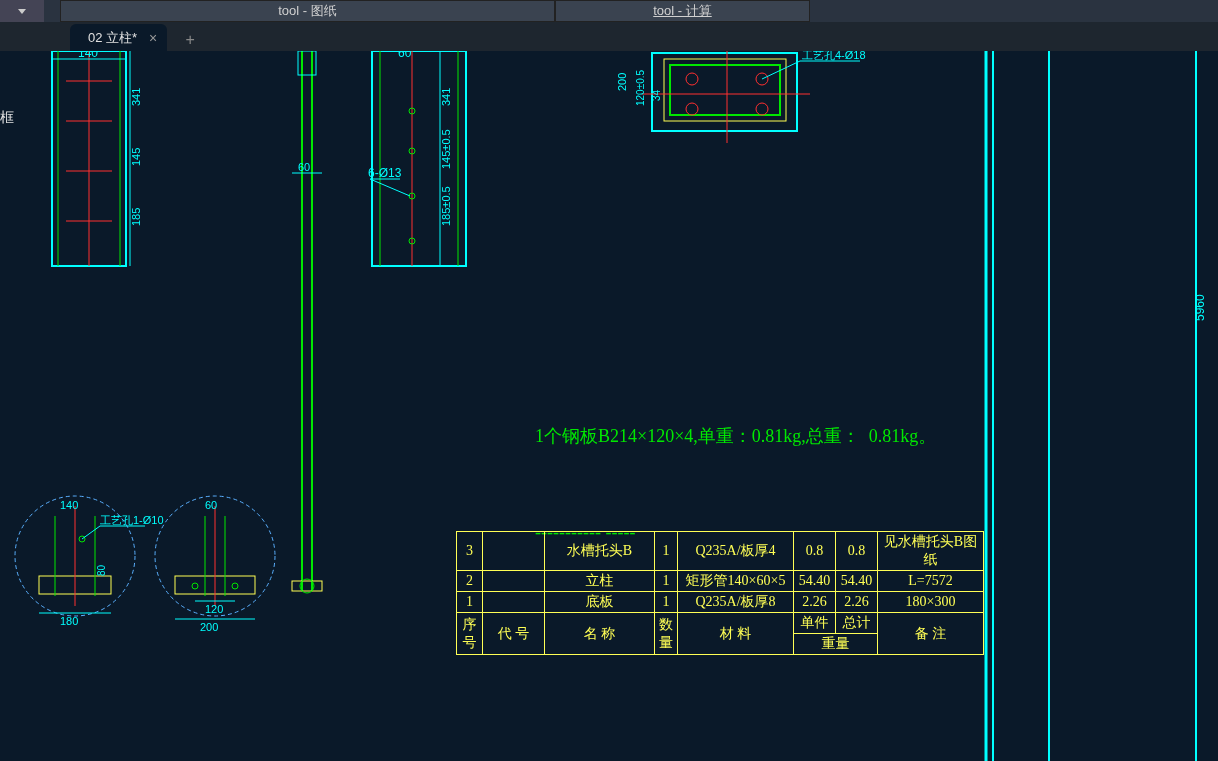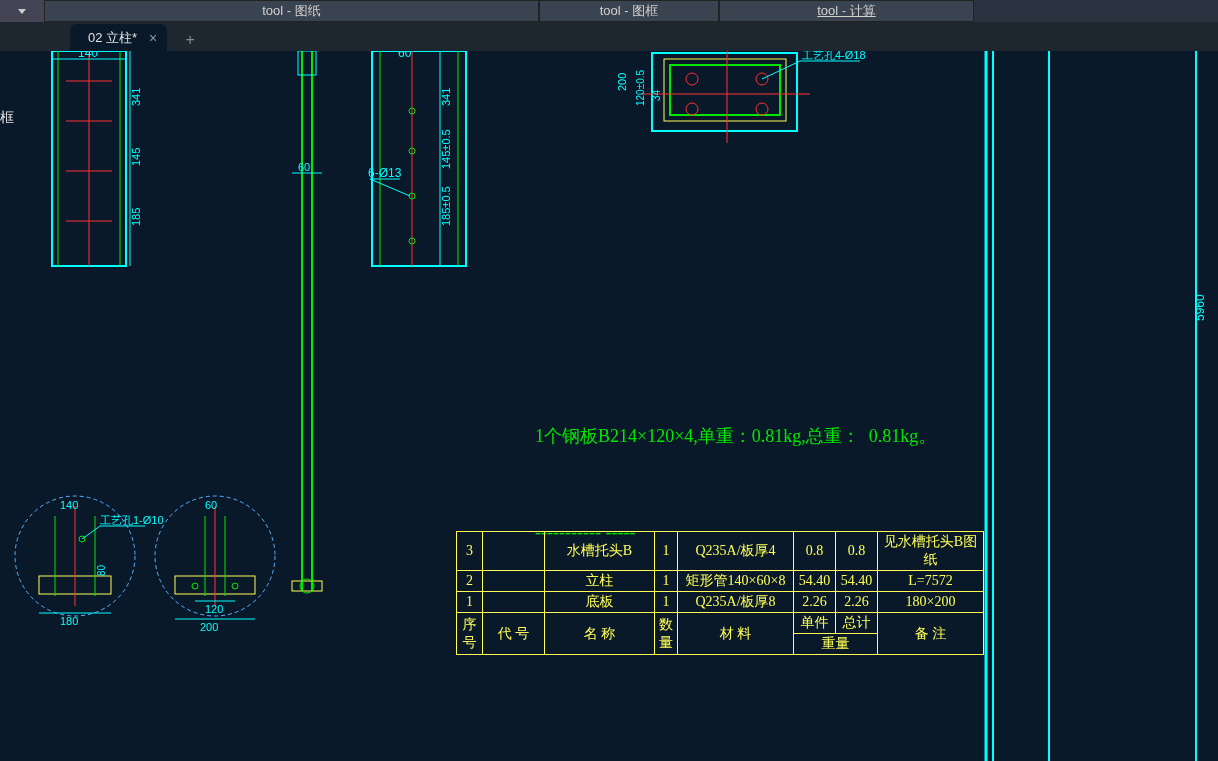--- a/index.html
+++ b/index.html
@@ -22,21 +22,21 @@
     width: 44px; background: #445; display:flex; align-items:center; justify-content:center;
     color:#ccc;font-size:10px;
   }
   .dd-handle .tri { width:0;height:0;border-left:4px solid transparent;border-right:4px solid transparent;border-top:5px solid #ccc;}
   .tool-btn {
     flex: 0 0 auto; min-width: 180px; padding: 0 30px;
     background: #3a4350; border:1px solid #222;
     display:flex;align-items:center;justify-content:center;
     font-size: 13px; color:#d0d0d0;
   }
-  .tool-btn.w1 { width: 495px;}
+  .tool-btn.w1 { width: 495px; margin-left: 16px;}
   .tool-btn.w2 { width: 178px;}
   .tool-btn.w3 { width: 255px; text-decoration: underline;}
   
   .tab-bar {
     position:absolute; top:22px; left:0; width:100%; height:29px;
     background:#1e262f; display:flex; align-items:flex-end;
   }
   .tab {
     position:relative;
     height: 27px; padding: 0 30px 0 18px;
@@ -79,21 +79,20 @@
   .bom .hdr td { height:20px; }
 </style>
 </head>
 <body>
 
 <div class="top-toolbar">
   <div class="dd-handle">
       <div class="tri"></div>
     </div>
   <div class="tool-btn w1">tool - 图纸</div>
-  <div class="tool-btn w2">tool - 图框</div>
   <div class="tool-btn w3">tool - 计算</div>
 </div>
 
 <div class="tab-bar">
   <div class="tab">
     <span>02 立柱*</span>
     <span class="close">×</span>
   </div>
   <div class="new-tab">+</div>
 </div>
@@ -223,34 +222,34 @@
       <td style="width:116px">Q235A/板厚4</td>
       <td style="width:42px">0.8</td>
       <td style="width:42px">0.8</td>
       <td style="width:106px">见水槽托头B图纸</td>
     </tr>
     <tr>
       <td>2</td>
       <td></td>
       <td>立柱</td>
       <td>1</td>
-      <td>矩形管140×60×8</td>
+      <td>矩形管140×60×5</td>
       <td>54.40</td>
       <td>54.40</td>
       <td>L=7572</td>
     </tr>
     <tr>
       <td>1</td>
       <td></td>
       <td>底板</td>
       <td>1</td>
       <td>Q235A/板厚8</td>
       <td>2.26</td>
       <td>2.26</td>
-      <td>180×200</td>
+      <td>180×300</td>
     </tr>
     <tr class="hdr">
       <td rowspan="2">序号</td>
       <td rowspan="2">代  号</td>
       <td rowspan="2">名    称</td>
       <td rowspan="2">数量</td>
       <td rowspan="2">材    料</td>
       <td>单件</td>
       <td>总计</td>
       <td rowspan="2">备  注</td>

